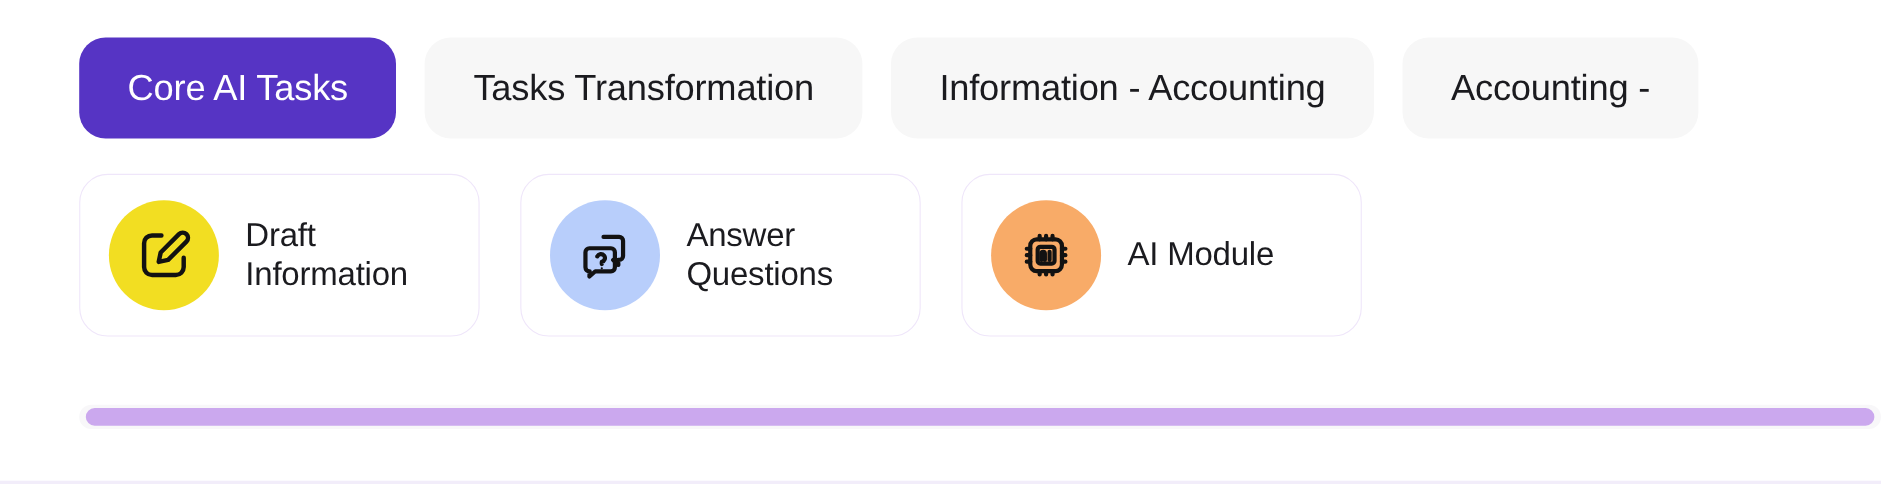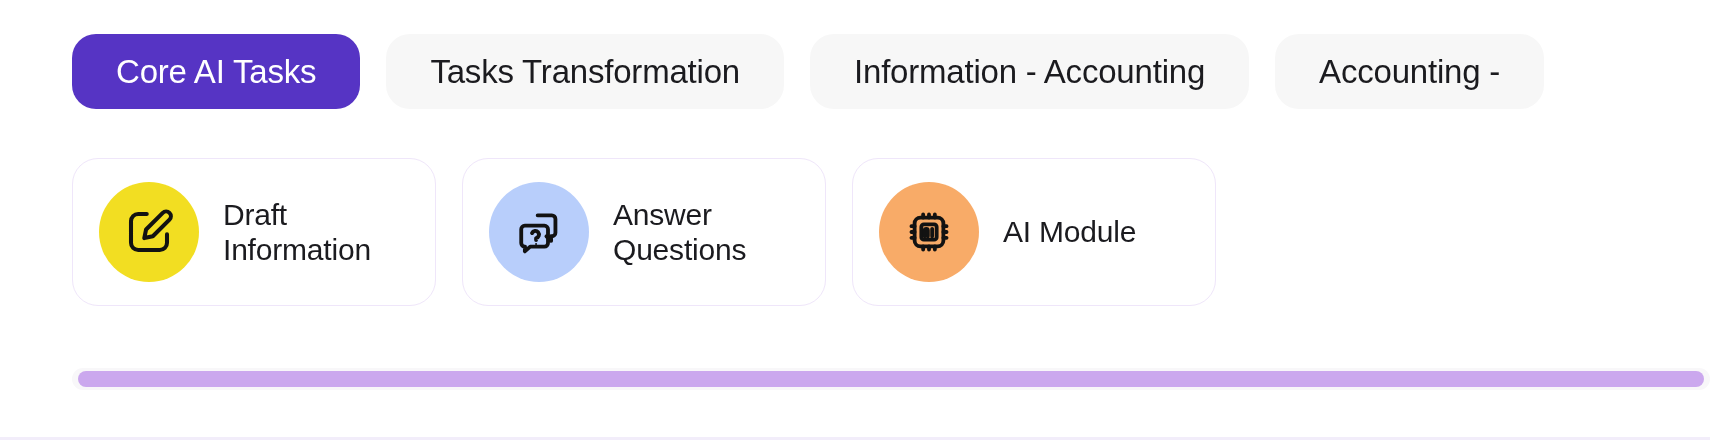--- a/index.html
+++ b/index.html
@@ -20,21 +20,21 @@
   .tab-row {
     position: absolute;
     top: 34px;
     left: 72px;
     display: flex;
     gap: 26px;
     white-space: nowrap;
   }
 
   .tab {
-    height: 75px;
+    height: 92px;
     border-radius: 24px;
     display: flex;
     align-items: center;
     justify-content: center;
     padding: 0 44px;
     font-size: 33px;
     letter-spacing: -0.2px;
     background: #f7f7f7;
     color: #1b1b1f;
     cursor: pointer;
@@ -45,21 +45,21 @@
     background: #5634c4;
     color: #ffffff;
   }
 
   
   .card-row {
     position: absolute;
     top: 158px;
     left: 72px;
     display: flex;
-    gap: 26px;
+    gap: 37px;
     white-space: nowrap;
     border-radius: 32px;
   }
 
   .card {
     height: 148px;
     width: 364px;
     border: 1.6px solid #efe6fa;
     border-radius: 26px;
     background: #ffffff;

